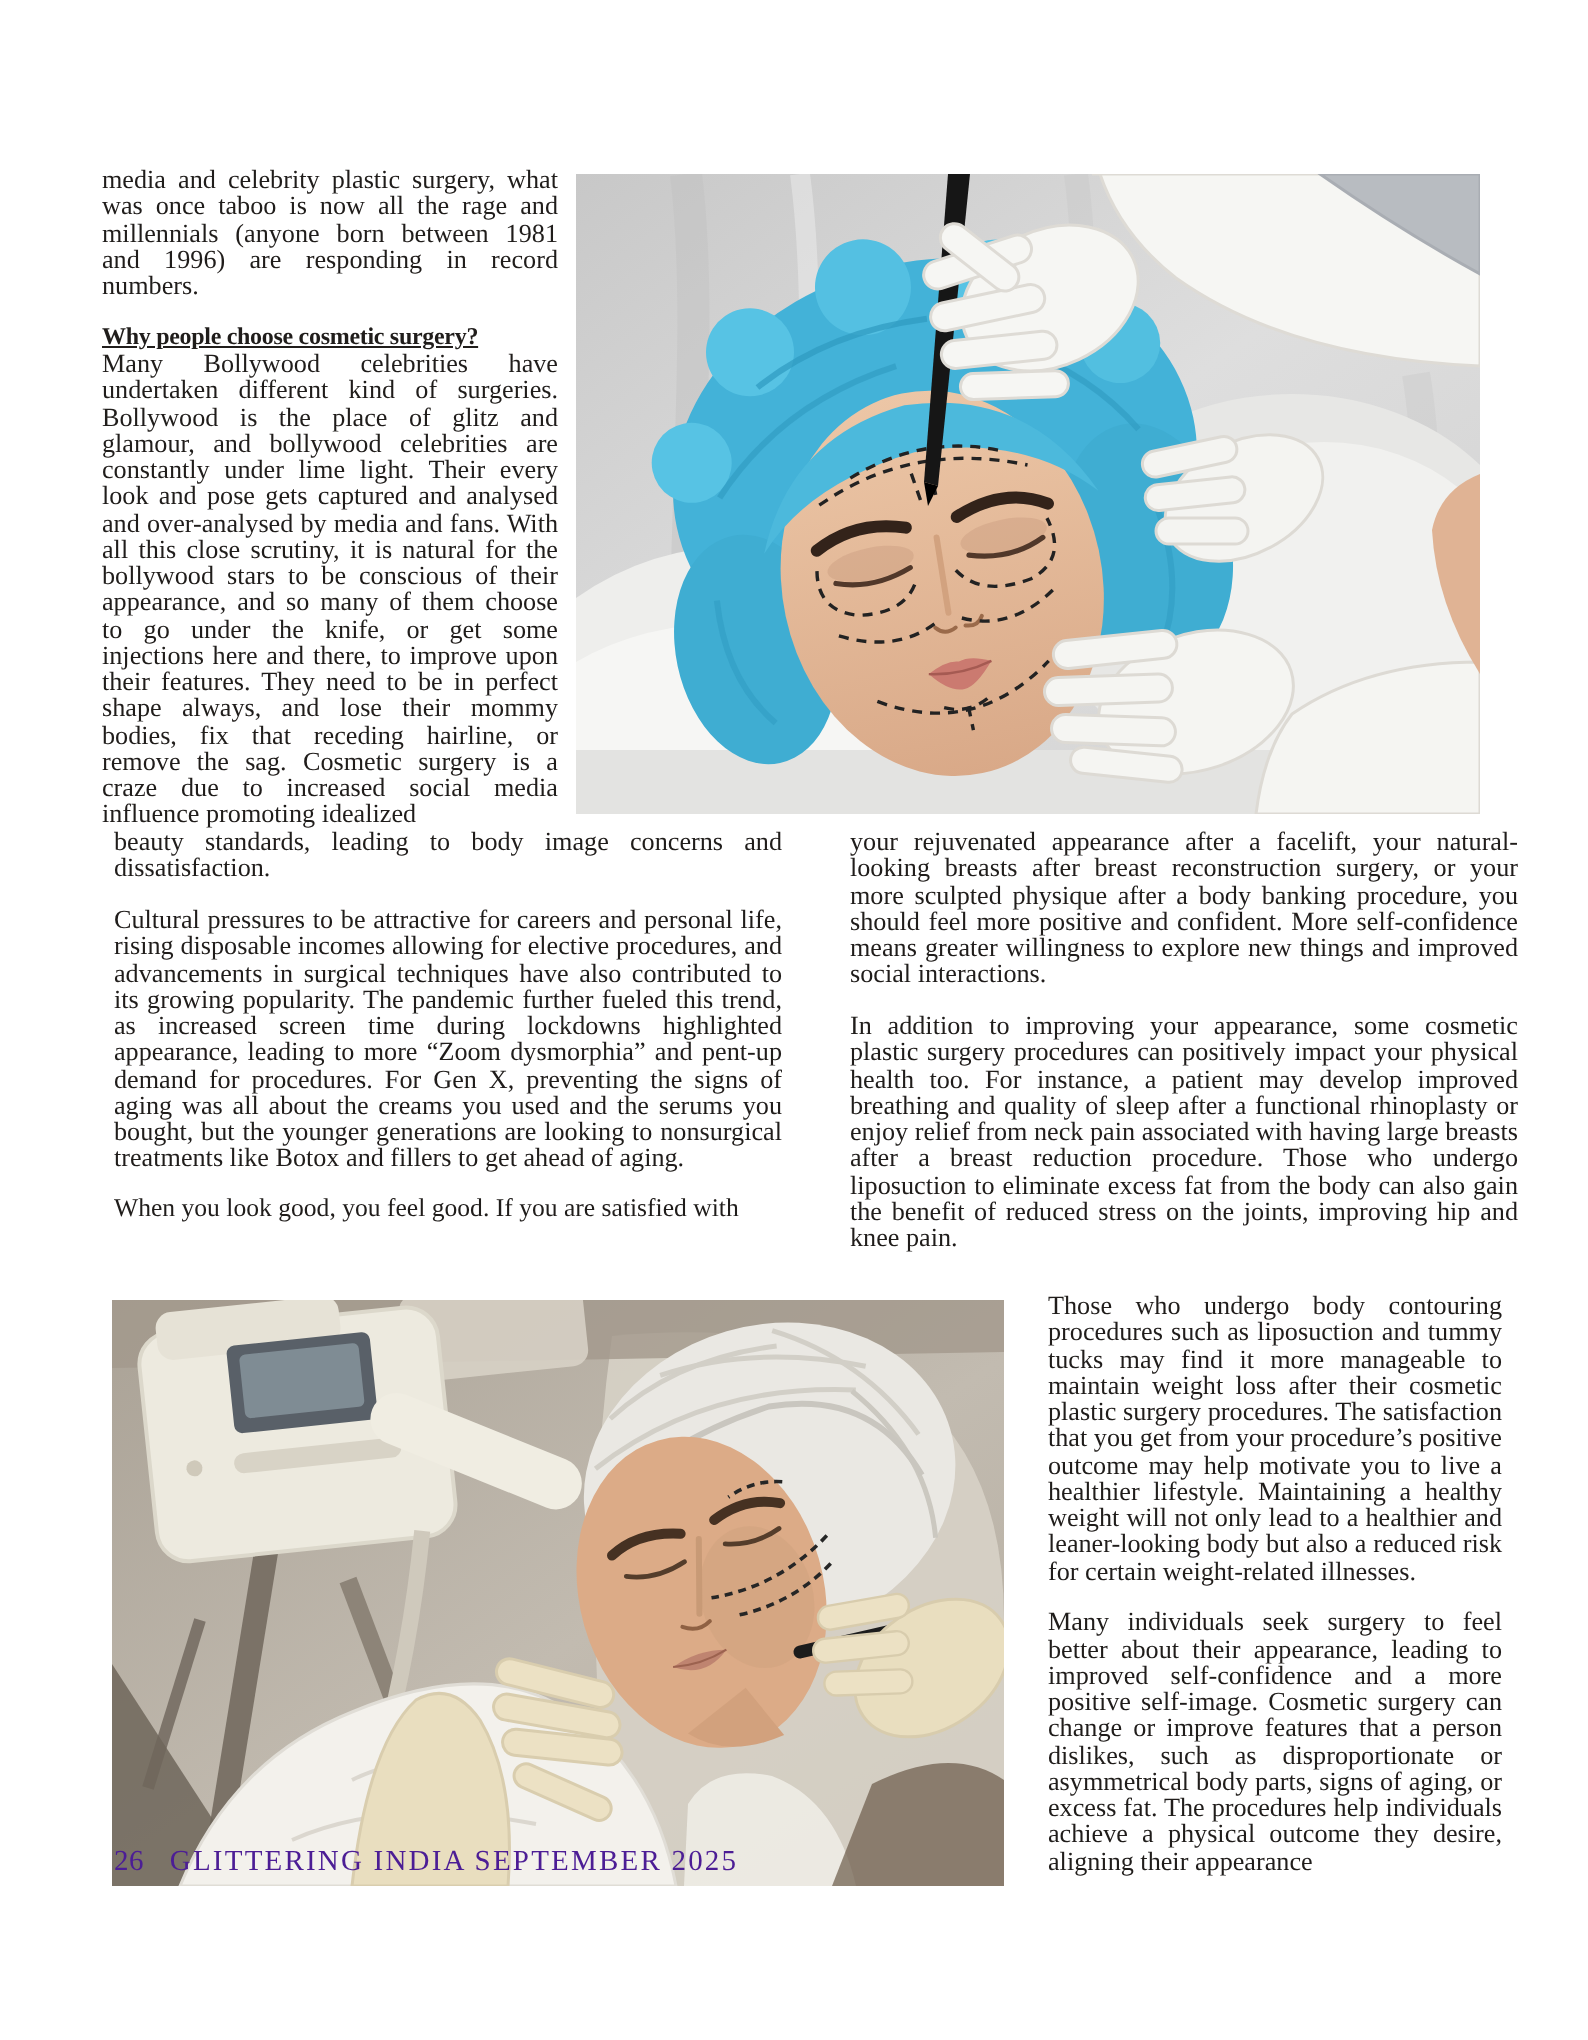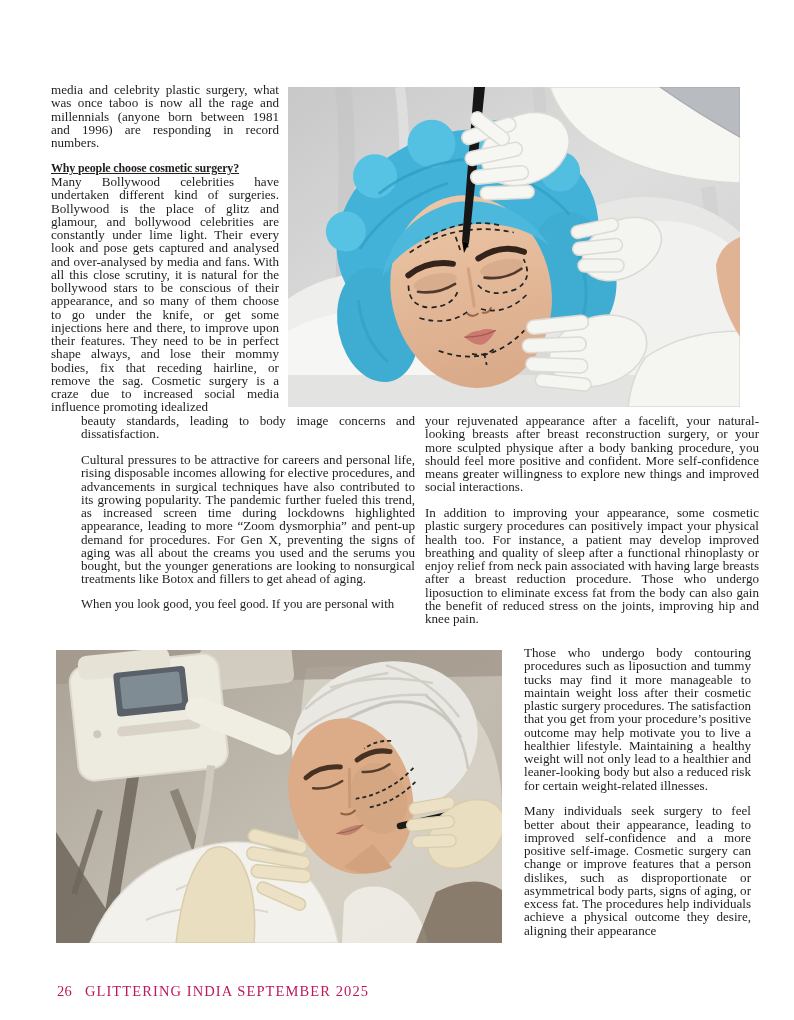--- a/index.html
+++ b/index.html
@@ -11,22 +11,22 @@
   .tcol p{margin:0 0 12.6px 0;}
   .tcol p:last-child{margin-bottom:0;}
   .article-heading{
     font-size:12px;font-weight:bold;letter-spacing:-0.15px;white-space:nowrap;
     margin:0;line-height:13.25px;text-decoration:underline;
   }
   .lead-line{white-space:nowrap;font-size:12.8px;}
   .photo{position:absolute;overflow:hidden;background:#d8d8d8;}
   .photo svg{display:block;width:100%;height:100%;}
   .footer{
-    position:absolute;left:57px;top:983px;width:690px;
-    font-size:14.5px;letter-spacing:1.1px;color:#be185d;
+    position:absolute;left:57px;top:923px;width:690px;
+    font-size:14.5px;letter-spacing:1.1px;color:#4c1d95;
   }
   .footer .pageno{margin-right:13px;letter-spacing:0.2px;}
 </style>
 </head>
 <body>
 
 <div class="page">
 
   <div class="tcol" style="left:51px;top:83px;width:228px;">
     <p>media and celebrity plastic surgery, what was once taboo is now all the rage and millennials (anyone born between 1981 and 1996) are responding in record numbers.</p>
@@ -134,24 +134,24 @@
         <path d="M452,150 L452,250 Q430,215 428,178 Q432,158 452,150 Z" fill="#e0b394" stroke="none"></path>
         <ellipse cx="310" cy="264" rx="50" ry="34" transform="rotate(-18 310 264)"></ellipse>
         <rect x="238" y="234" width="62" height="14" rx="7" transform="rotate(-6 238 234)"></rect>
         <rect x="234" y="252" width="64" height="14" rx="7" transform="rotate(-2 234 252)"></rect>
         <rect x="238" y="270" width="62" height="14" rx="7" transform="rotate(2 238 270)"></rect>
         <rect x="248" y="286" width="56" height="13" rx="6.5" transform="rotate(6 248 286)"></rect>
       </g>
     </svg>
   </div>
 
-  <div class="tcol" style="left:57px;top:414px;width:334px;margin-left:24px;">
+  <div class="tcol" style="left:57px;top:414px;width:334px;">
     <p>beauty standards, leading to body image concerns and dissatisfaction.</p>
     <p>Cultural pressures to be attractive for careers and personal life, rising disposable incomes allowing for elective procedures, and advancements in surgical techniques have also contributed to its growing popularity. The pandemic further fueled this trend, as increased screen time during lockdowns highlighted appearance, leading to more “Zoom dysmorphia” and pent-up demand for procedures. For Gen X, preventing the signs of aging was all about the creams you used and the serums you bought, but the younger generations are looking to nonsurgical treatments like Botox and fillers to get ahead of aging.</p>
-    <p class="lead-line">When you look good, you feel good. If you are personal with</p>
+    <p class="lead-line">When you look good, you feel good. If you are satisfied with</p>
   </div>
 
   <div class="tcol" style="left:425px;top:414px;width:334px;">
     <p>your rejuvenated appearance after a facelift, your natural-looking breasts after breast reconstruction surgery, or your more sculpted physique after a body banking procedure, you should feel more positive and confident. More self-confidence means greater willingness to explore new things and improved social interactions.</p>
     <p>In addition to improving your appearance, some cosmetic plastic surgery procedures can positively impact your physical health too. For instance, a patient may develop improved breathing and quality of sleep after a functional rhinoplasty or enjoy relief from neck pain associated with having large breasts after a breast reduction procedure. Those who undergo liposuction to eliminate excess fat from the body can also gain the benefit of reduced stress on the joints, improving hip and knee pain.</p>
   </div>
 
   <div class="photo" style="left:56px;top:650px;width:446px;height:293px;background:#b6aea3;">
     <svg viewBox="0 0 446 293" xmlns="http://www.w3.org/2000/svg">
       <defs>

